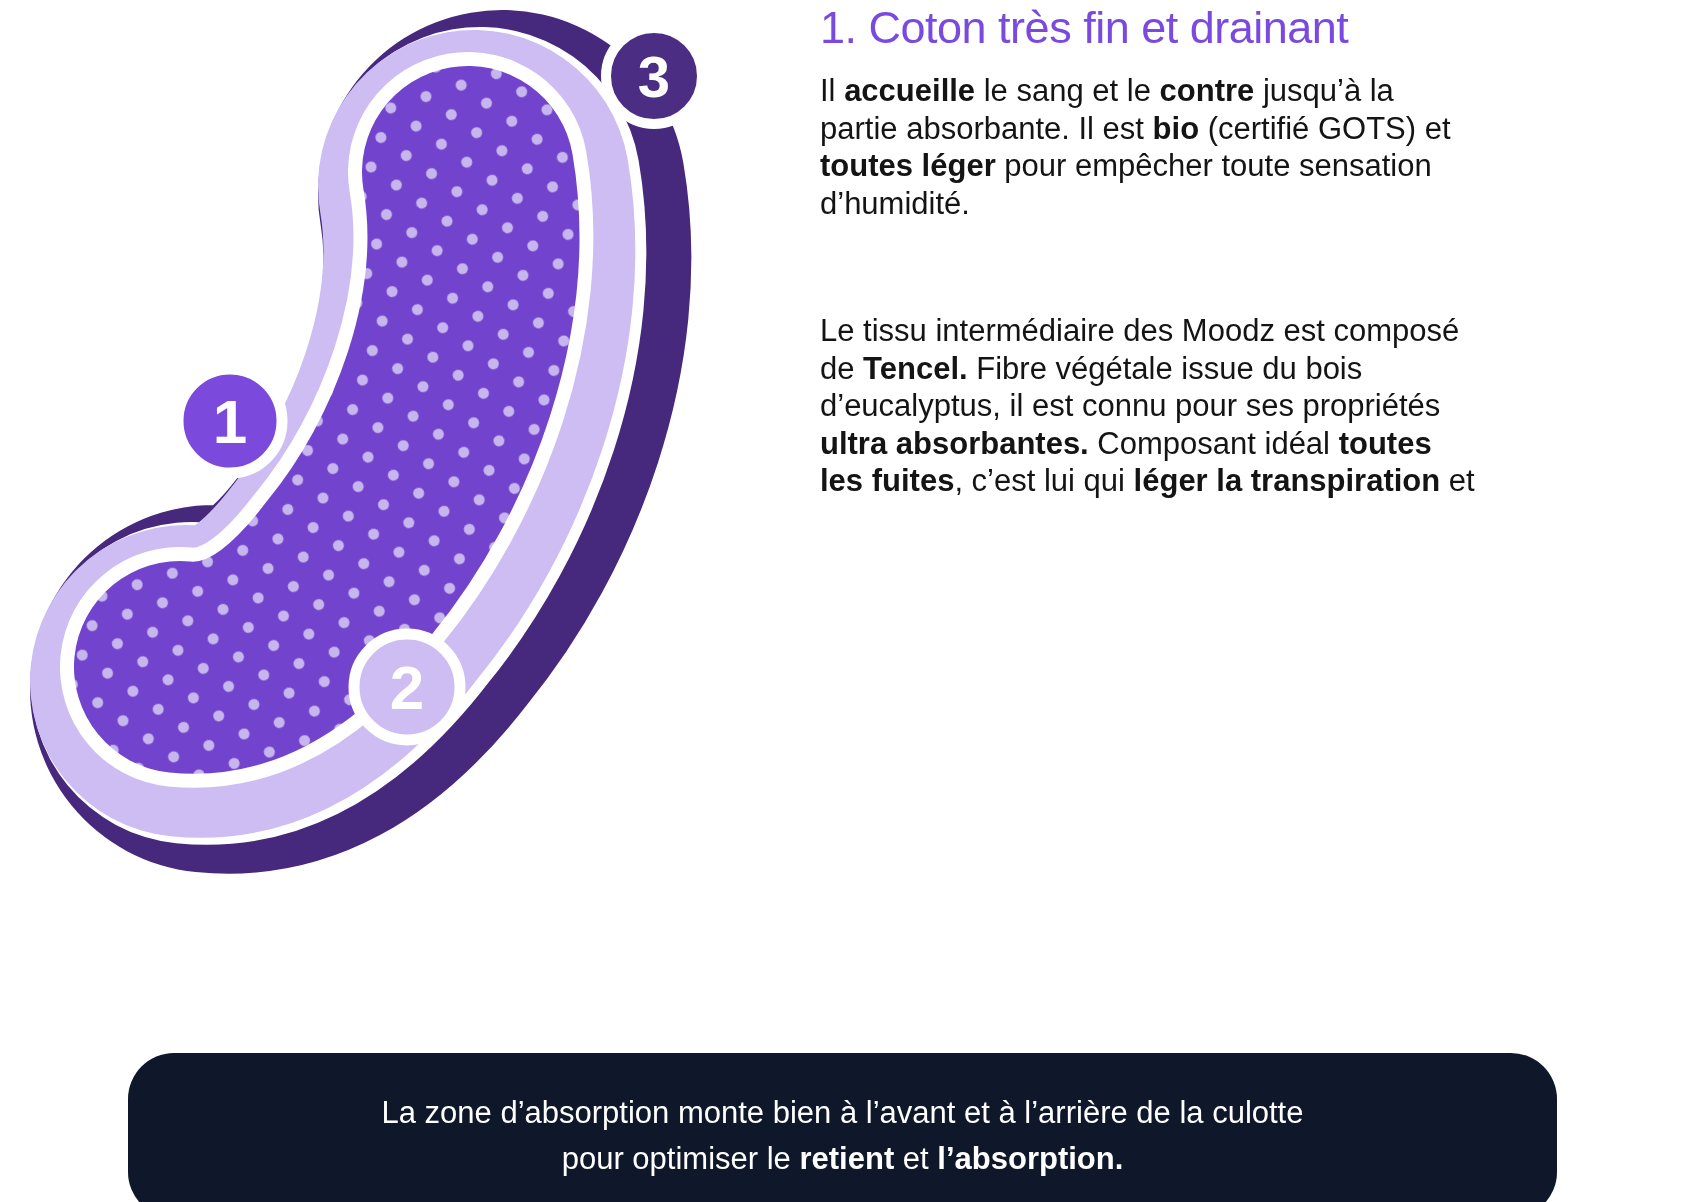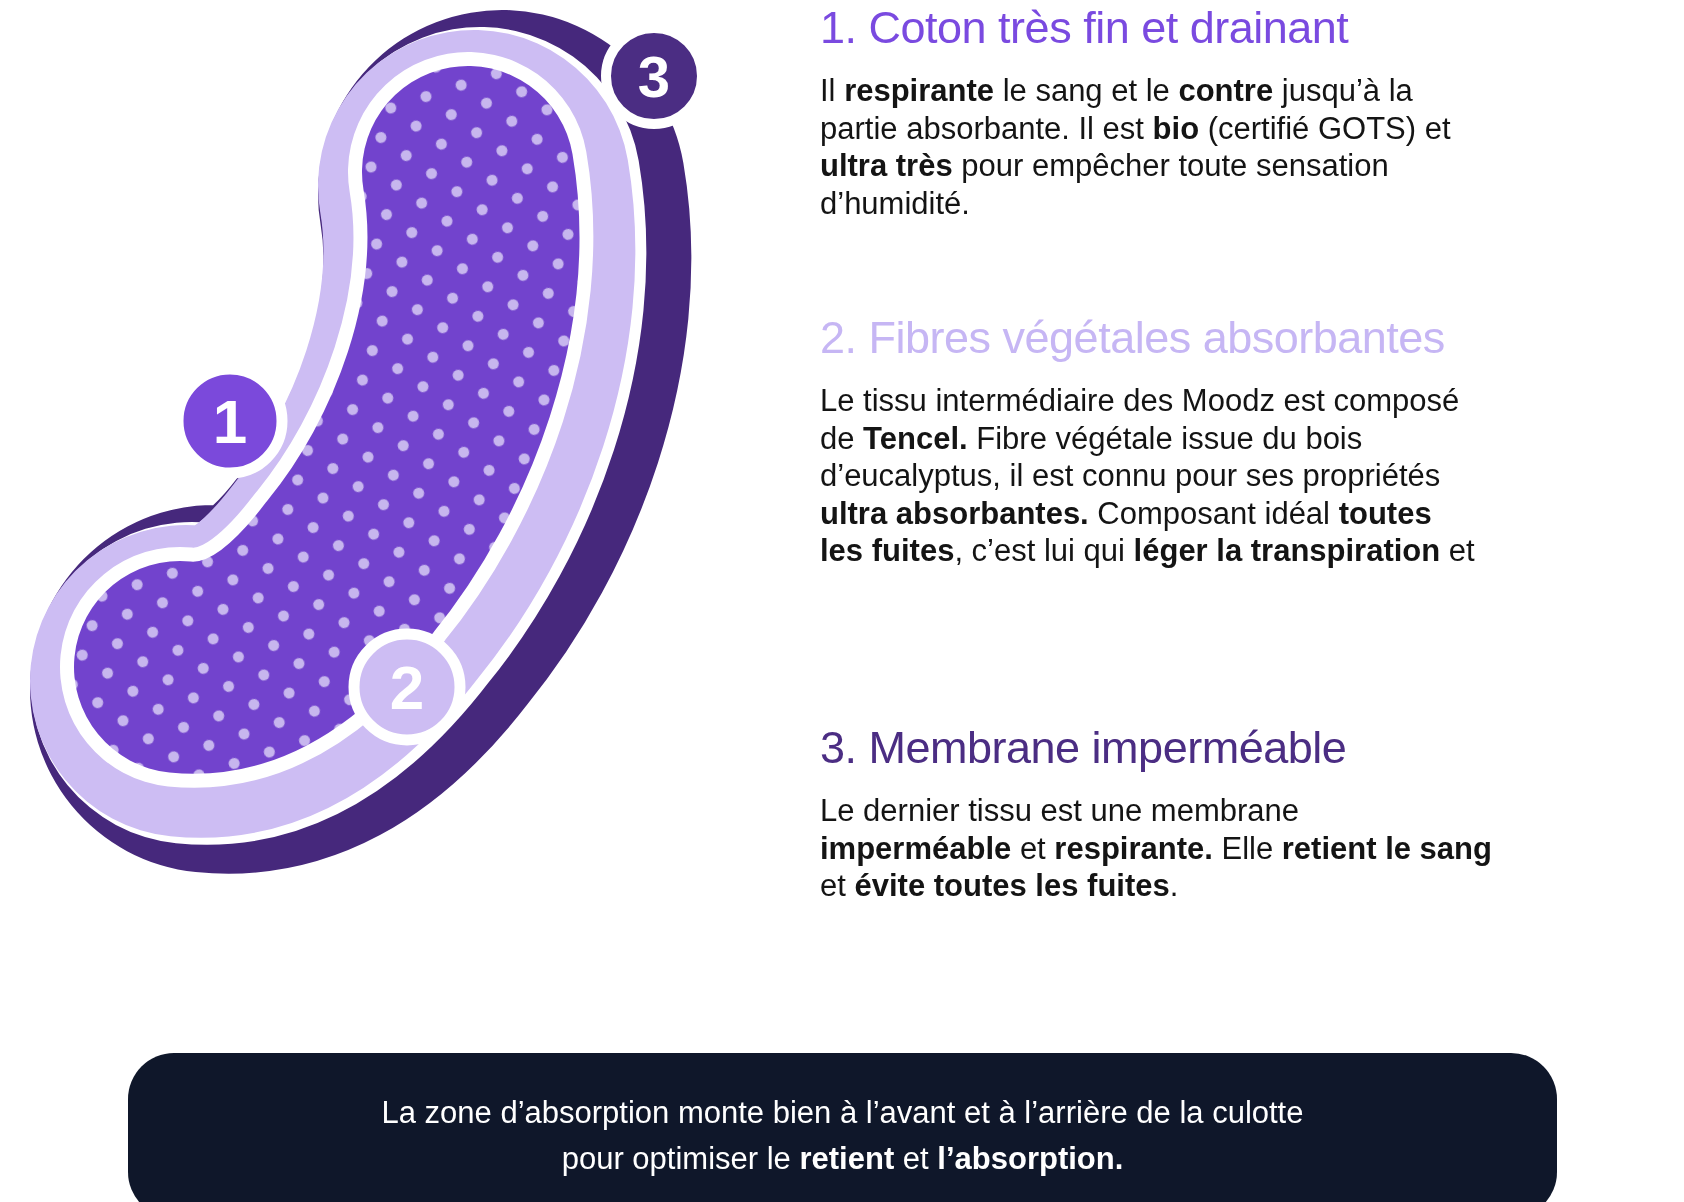--- a/index.html
+++ b/index.html
@@ -67,30 +67,25 @@
       <circle cx="407" cy="687" r="53" stroke="#ffffff" stroke-width="11" fill="#CDBDF3"></circle>
       <text x="407" y="687" dy="0.36em" text-anchor="middle" font-size="62" class="badge-num">2</text>
 
       <circle cx="654" cy="76" r="48" stroke="#ffffff" stroke-width="10" fill="#4B2D83"></circle>
       <text x="654" y="76" dy="0.36em" text-anchor="middle" font-size="58" class="badge-num">3</text>
     </g>
   </svg>
 
   <div class="section" id="section-1">
     <h2 style="color: rgb(122, 74, 224);">1. Coton très fin et drainant</h2>
-    <p>Il <b>respirante</b> le sang et le <b>contre</b> jusqu’à la<br>partie absorbante. Il est <b>bio</b> (certifié GOTS) et<br><b>ultra très</b> pour empêcher toute sensation<br>d’humidité.</p>
+    <p>Il <b>accueille</b> le sang et le <b>contre</b> jusqu’à la<br>partie absorbante. Il est <b>bio</b> (certifié GOTS) et<br><b>toutes léger</b> pour empêcher toute sensation<br>d’humidité.</p>
   </div>
 
   <div class="section" id="section-2">
-    <h2 style="color: rgb(198, 182, 244);">2. Fibres végétales absorbantes</h2>
     <p>Le tissu intermédiaire des Moodz est composé<br>de <b>Tencel.</b> Fibre végétale issue du bois<br>d’eucalyptus, il est connu pour ses propriétés<br><b>ultra absorbantes.</b> Composant idéal <b>toutes</b><br><b>les fuites</b>, c’est lui qui <b>léger la transpiration</b> et<br></p>
   </div>
 
-  <div class="section" id="section-3">
-    <h2 style="color: rgb(75, 45, 131);">3. Membrane imperméable</h2>
-    <p>Le dernier tissu est une membrane<br><b>imperméable</b> et <b>respirante.</b> Elle <b>retient le sang</b><br>et <b>évite toutes les fuites</b>.</p>
-  </div>
 
   <div class="footer-box" style="background: #0f172a; margin-top: 16px;">
     <div class="footer-text">La zone d’absorption monte bien à l’avant et à l’arrière de la culotte<br>pour optimiser le <b>retient</b> et <b>l’absorption.</b></div>
   </div>
 
 </div>
 
 </body></html>

